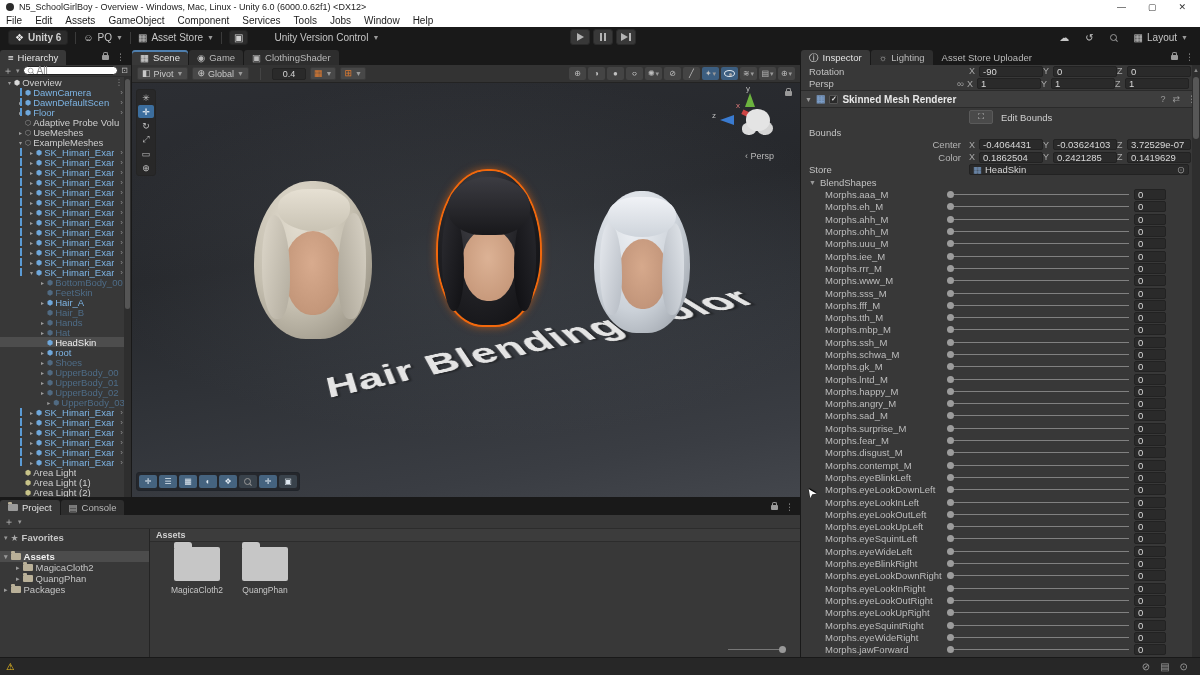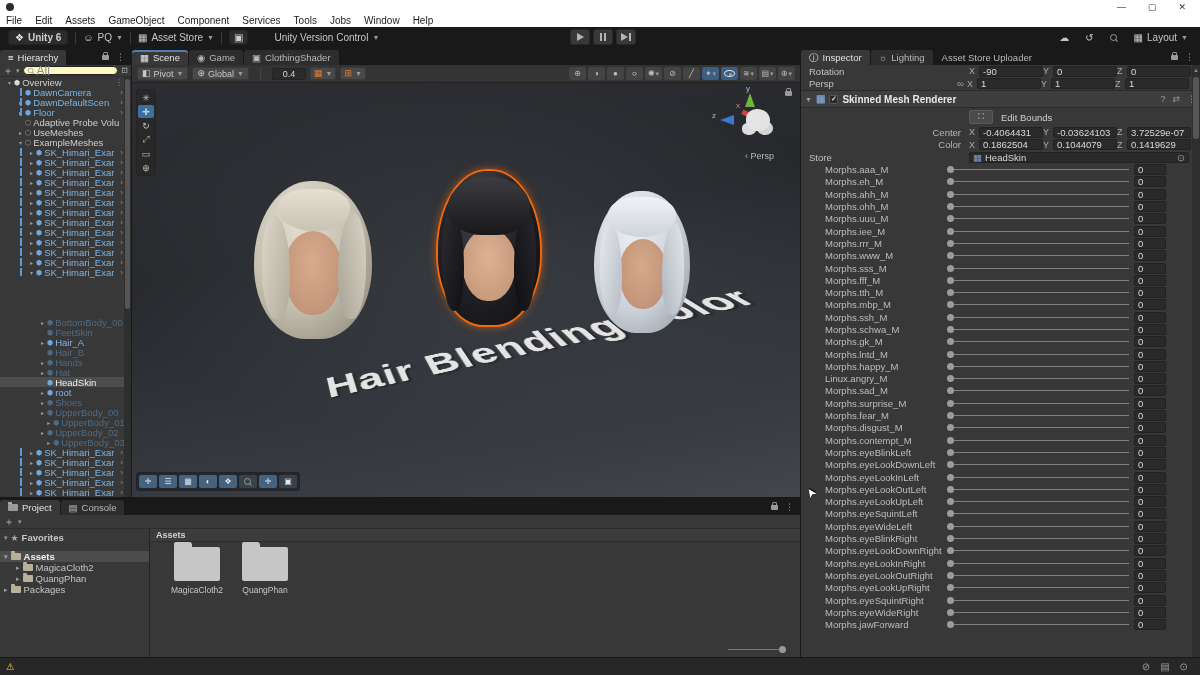--- a/index.html
+++ b/index.html
@@ -45,22 +45,22 @@
   .lock-icon::before { content:''; position:absolute; width:3px; height:3px; border:1px solid #9a9a9a;
     border-bottom:none; border-radius:2px 2px 0 0; left:1px; top:-3px; }
   .mag { width:8px; height:8px; position:relative; display:inline-block; flex:none; }
   .mag::before { content:''; position:absolute; width:5px; height:5px; border:1px solid #969696; border-radius:50%; }
   .mag::after { content:''; position:absolute; width:3px; height:1px; background:#969696; transform:rotate(45deg); left:5px; top:6px; }
 
   
   .hierarchy { left:0; top:48px; width:132px; height:449px; background:#383838; border-right:1px solid #191919; }
   .h-toolbar { height:12px; display:flex; align-items:center; gap:3px; padding:0 3px; background:#383838;
     border-bottom:1px solid #2e2e2e; font-size:9px; color:#bbb; }
-  .h-search { flex:1; height:9px; background:#fef9c3; border:1px solid #212121; border-radius:5px;
-    display:flex; align-items:center; gap:2px; padding:0 3px; color:#8b8b8b; font-size:12px; }
+  .h-search { flex:1; height:9px; background:#ffffff; border:1px solid #212121; border-radius:5px;
+    display:flex; align-items:center; gap:2px; padding:0 3px; color:#8b8b8b; font-size:10px; }
   .h-tree { position:relative; height:420px; overflow:hidden; font-size:9.5px; }
   .h-row { position:relative; height:10px; display:flex; align-items:center; white-space:nowrap; }
   .h-row.selected { background:#4d4d4d; }
   .h-bar { position:absolute; left:20px; top:1px; width:2px; height:8px; background:#5b9bd5; }
   .h-expand { width:9px; font-size:6px; color:#9a9a9a; text-align:center; flex:none; }
   .h-icon { font-size:7px; margin-right:2px; flex:none; line-height:1; }
   .h-icon.prefab { color:#6fa8dc; } .h-icon.go { color:#9a9a9a; } .h-icon.scene { color:#d9d9d9; } .h-icon.light { color:#c9c489; }
   .h-label { overflow:hidden; text-overflow:clip; }
   .h-label.bright { color:#7db4e4; } .h-label.dim { color:#4e6c87; } .h-label.normal { color:#cfcfcf; } .h-label.selected { color:#f0f0f0; }
   .h-nav { position:absolute; right:8px; color:#8f8f8f; font-size:8px; }
@@ -211,20 +211,21 @@
     text-shadow:0 0 1px #000, 1px 1px 1px #000; transform:rotate(-125deg); }
   .icon-glyph { line-height:1; }
 </style>
 </head>
 <body>
 
 <div class="screen">
 
   <div class="abs titlebar">
     <span class="title-icon"></span>
+    <span>N5_SchoolGirlBoy - Overview - Windows, Mac, Linux - Unity 6.0 (6000.0.62f1) &lt;DX12&gt;</span>
     <span class="win-controls">
       <span>—</span>
       <span>▢</span>
       <span>✕</span>
     </span>
   </div>
 
   <div class="abs menubar">
       <span>File</span>
       <span>Edit</span>
@@ -435,21 +436,21 @@
           <span class="h-label bright">SK_Himari_Exar</span>
           <span class="h-nav">›</span>
         </div>
         <div class="h-row" style="padding-left: 27px;">
           <span class="h-bar"></span>
           <span class="h-expand">▾</span>
           <span class="h-icon prefab">⬢</span>
           <span class="h-label bright">SK_Himari_Exar</span>
           <span class="h-nav">›</span>
         </div>
-        <div class="h-row" style="padding-left: 38px; margin-top: 40px;">
+        <div class="h-row" style="padding-left: 38px;">
           <span class="h-expand">▸</span>
           <span class="h-icon prefab" style="opacity: 0.45;">⬢</span>
           <span class="h-label dim">BottomBody_00</span>
         </div>
         <div class="h-row" style="padding-left: 38px;">
           <span class="h-expand"></span>
           <span class="h-icon prefab" style="opacity: 0.45;">⬢</span>
           <span class="h-label dim">FeetSkin</span>
         </div>
         <div class="h-row" style="padding-left: 38px;">
@@ -485,21 +486,21 @@
         <div class="h-row" style="padding-left: 38px;">
           <span class="h-expand">▸</span>
           <span class="h-icon prefab" style="opacity: 0.45;">⬢</span>
           <span class="h-label dim">Shoes</span>
         </div>
         <div class="h-row" style="padding-left: 38px;">
           <span class="h-expand">▸</span>
           <span class="h-icon prefab" style="opacity: 0.45;">⬢</span>
           <span class="h-label dim">UpperBody_00</span>
         </div>
-        <div class="h-row" style="padding-left: 38px; justify-content: center;">
+        <div class="h-row" style="padding-left: 38px;">
           <span class="h-expand">▸</span>
           <span class="h-icon prefab" style="opacity: 0.45;">⬢</span>
           <span class="h-label dim">UpperBody_01</span>
         </div>
         <div class="h-row" style="padding-left: 38px;">
           <span class="h-expand">▸</span>
           <span class="h-icon prefab" style="opacity: 0.45;">⬢</span>
           <span class="h-label dim">UpperBody_02</span>
         </div>
         <div class="h-row" style="padding-left: 38px; justify-content: center;">
@@ -750,20 +751,23 @@
           <span>⋮</span>
         </span>
       </div>
 
       <div class="insp-row" style="height:18px;">
         <span class="lbl-col"></span>
         <span class="edit-bounds-btn">⛶</span>
         <span style="margin-left:8px; color:#d0d0d0;">Edit Bounds</span>
       </div>
       <div class="insp-row">
+        <span>Bounds</span>
+      </div>
+      <div class="insp-row">
         <span class="lbl-col" style="text-align:right; padding-right:8px; color:#b5b5b5;">Center</span>
         <span class="axis-group">
             <span class="axis-letter">X</span>
             <span class="field">-0.4064431</span>
           </span>
         <span class="axis-group">
             <span class="axis-letter">Y</span>
             <span class="field">-0.03624103</span>
           </span>
         <span class="axis-group">
@@ -772,35 +776,39 @@
           </span>
       </div>
       <div class="insp-row">
         <span class="lbl-col" style="text-align:right; padding-right:8px; color:#b5b5b5;">Color</span>
         <span class="axis-group">
             <span class="axis-letter">X</span>
             <span class="field">0.1862504</span>
           </span>
         <span class="axis-group">
             <span class="axis-letter">Y</span>
-            <span class="field">0.1044079</span>
+            <span class="field">0.2421285</span>
           </span>
         <span class="axis-group">
             <span class="axis-letter">Z</span>
             <span class="field">0.1419629</span>
           </span>
       </div>
       <div class="insp-row">
         <span class="lbl-col">Store</span>
         <span class="field" style="flex:none; width:220px;">
           <span class="icon-glyph" style="color:#7a9cc6; margin-right:3px;">▦</span>
           <span>HeadSkin</span>
           <span style="margin-left:auto; color:#9a9a9a;">⊙</span>
         </span>
       </div>
+      <div class="insp-row">
+        <span class="chev" style="margin-right:4px;">▼</span>
+        <span>BlendShapes</span>
+      </div>
 
       <div>
           <div class="blend-row">
             <span class="blend-label">Morphs.aaa_M</span>
             <span class="slider">
               <span class="track"></span>
               <span class="knob"></span>
             </span>
             <span class="blend-field">0</span>
           </div>
@@ -926,21 +934,21 @@
           </div>
           <div class="blend-row">
             <span class="blend-label">Morphs.happy_M</span>
             <span class="slider">
               <span class="track"></span>
               <span class="knob"></span>
             </span>
             <span class="blend-field">0</span>
           </div>
           <div class="blend-row">
-            <span class="blend-label">Linux.angry_M</span>
+            <span class="blend-label">Morphs.angry_M</span>
             <span class="slider">
               <span class="track"></span>
               <span class="knob"></span>
             </span>
             <span class="blend-field">0</span>
           </div>
           <div class="blend-row">
             <span class="blend-label">Morphs.sad_M</span>
             <span class="slider">
               <span class="track"></span>

